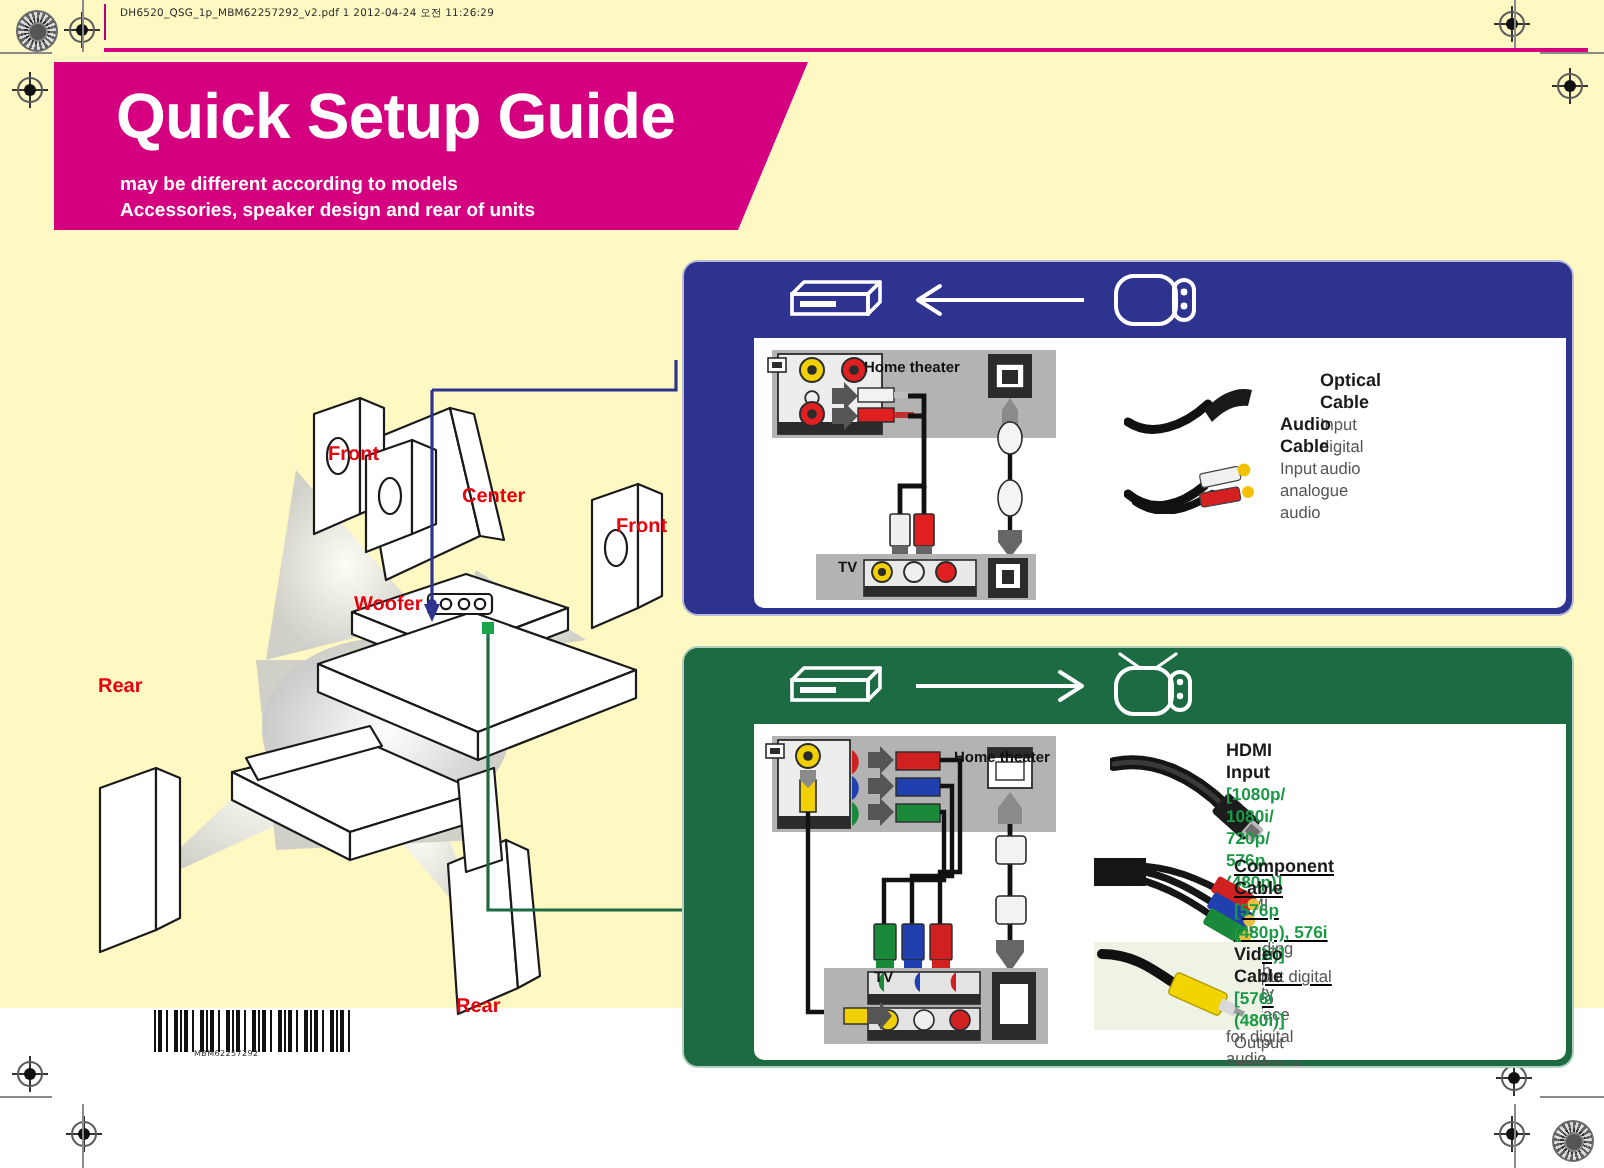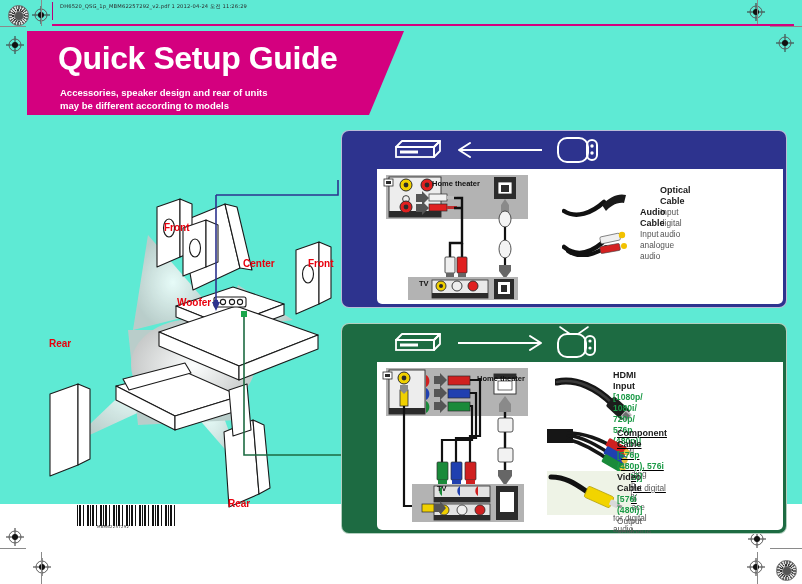--- a/index.html
+++ b/index.html
@@ -1,17 +1,17 @@
 <!DOCTYPE html>
 <html><head>
 <meta charset="utf-8">
 <style>
   html,body{margin:0;padding:0;background:#ffffff;}
   body{width:802px;height:584px;overflow:hidden;font-family:"Liberation Sans",sans-serif;-webkit-font-smoothing:antialiased;}
-  #page{position:relative;width:802px;height:504px;background:#5eead4;}
+  #page{position:relative;width:802px;height:504px;background:#fef9c3;}
 
   
   .regmark{position:absolute;width:18px;height:18px;}
   .regmark .ring{position:absolute;left:50%;top:50%;transform:translate(-50%,-50%);width:11px;height:11px;border:1px solid #5a5a5a;border-radius:50%;}
   .regmark .dot{position:absolute;left:50%;top:50%;transform:translate(-50%,-50%);width:6px;height:6px;background:#111;border-radius:50%;}
   .regmark .vb{position:absolute;left:50%;top:0;width:1px;height:18px;background:#333;transform:translateX(-50%);}
   .regmark .hb{position:absolute;top:50%;left:0;height:1px;width:18px;background:#333;transform:translateY(-50%);}
   .rosette{position:absolute;width:19px;height:19px;border-radius:50%;
      background:
       repeating-conic-gradient(#333 0deg 9deg,#cfcfcf 9deg 18deg);
@@ -130,22 +130,22 @@
   <div class="trimline" style="left:757px;top:552px;width:1px;height:32px;"></div>
 
   <div class="slug">DH6520_QSG_1p_MBM62257292_v2.pdf   1    2012-04-24   오전 11:26:29</div>
   <div style="position:absolute;left:50px;top:32px;width:1px;height:0;"></div>
   <div class="trimline" style="left:52px;top:2px;width:1px;height:18px;background:#b9007a;"></div>
   <div class="trimline" style="left:52px;top:24px;width:742px;height:2px;background:#d4007f;"></div>
 
   <div class="banner">
     <h1>Quick Setup Guide</h1>
     <div class="sub">
+      <div>may be different according to models</div>
       <div>Accessories, speaker design and rear of units</div>
-      <div>may be different according to models</div>
     </div>
   </div>
   <div class="banner-notch"></div>
 
   <svg style="position:absolute;left:28px;top:180px;" width="320" height="345" viewBox="0 0 320 345">
     <defs>
       <radialGradient id="glow" cx="50%" cy="50%" r="50%">
         <stop offset="0%" stop-color="#ffffff"></stop>
         <stop offset="100%" stop-color="#c9c9c9"></stop>
       </radialGradient>
@@ -221,21 +221,21 @@
     <path d="M188,15 L188,125" stroke="#2d338e" stroke-width="1.6" fill="none"></path>
     <polygon points="188,131 184,122 192,122" fill="#2d338e"></polygon>
     <circle cx="188" cy="122" r="2.4" fill="#2d338e"></circle>
     <path d="M188,15 L310,15 L310,-46" stroke="#2d338e" stroke-width="1.6" fill="none"></path>
 
     <path d="M216,134 L216,275 L316,275" stroke="#1d6b42" stroke-width="1.6" fill="none"></path>
     <rect x="213" y="131" width="6" height="6" fill="#1aa64b"></rect>
   </svg>
 
   <div class="roomlbl" style="left:164px;top:222px;">Front</div>
-  <div class="roomlbl" style="left:231px;top:258px;margin-left:12px;">Center</div>
+  <div class="roomlbl" style="left:231px;top:243px;">Center</div>
   <div class="roomlbl" style="left:308px;top:258px;">Front</div>
   <div class="roomlbl" style="left:177px;top:297px;">Woofer</div>
   <div class="roomlbl" style="left:49px;top:338px;">Rear</div>
   <div class="roomlbl" style="left:228px;top:498px;">Rear</div>
 
   <div class="barcode"></div>
   <div class="barcode-txt">MBM62257292</div>
 
   <div class="panel blue">
     <div class="head">

